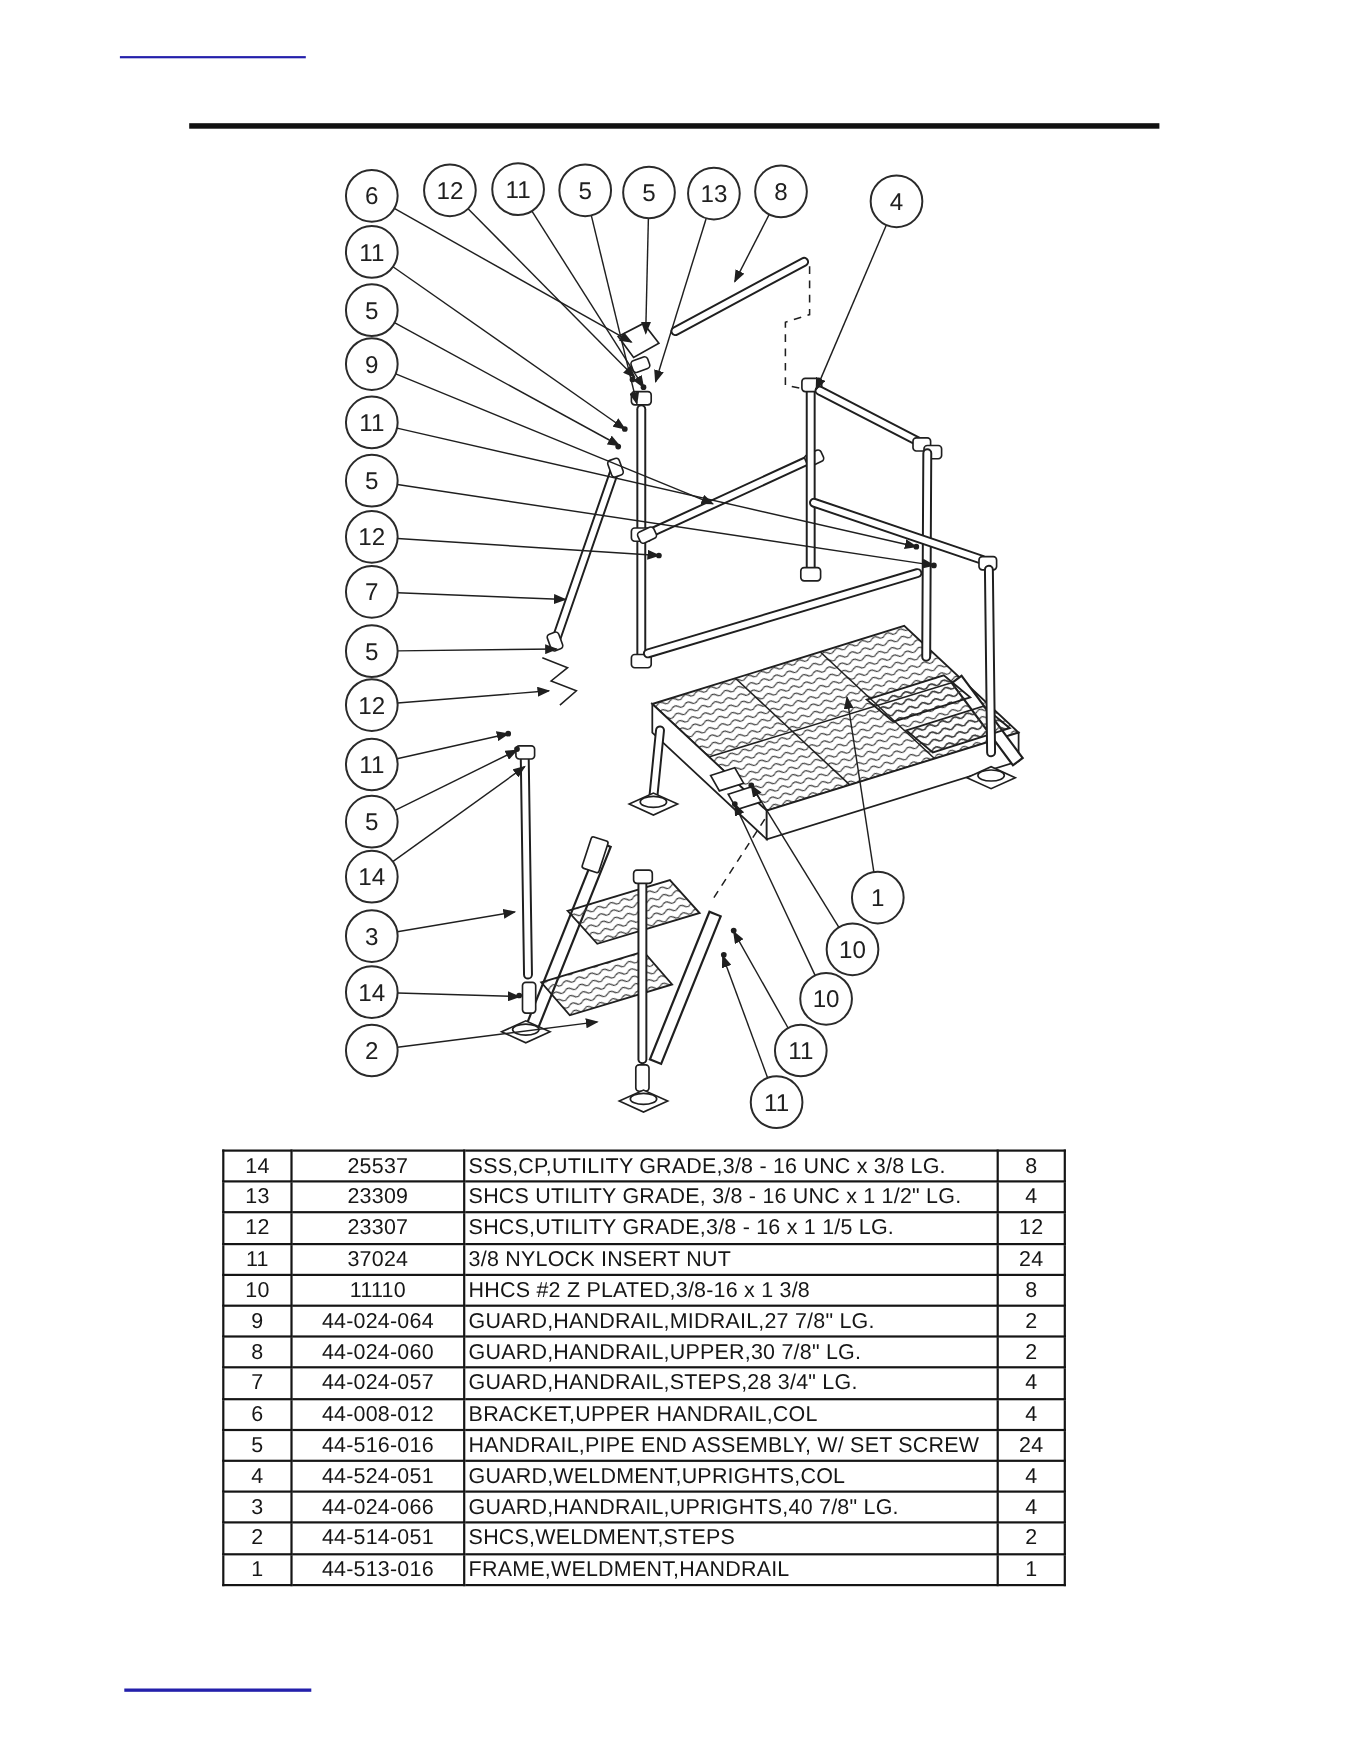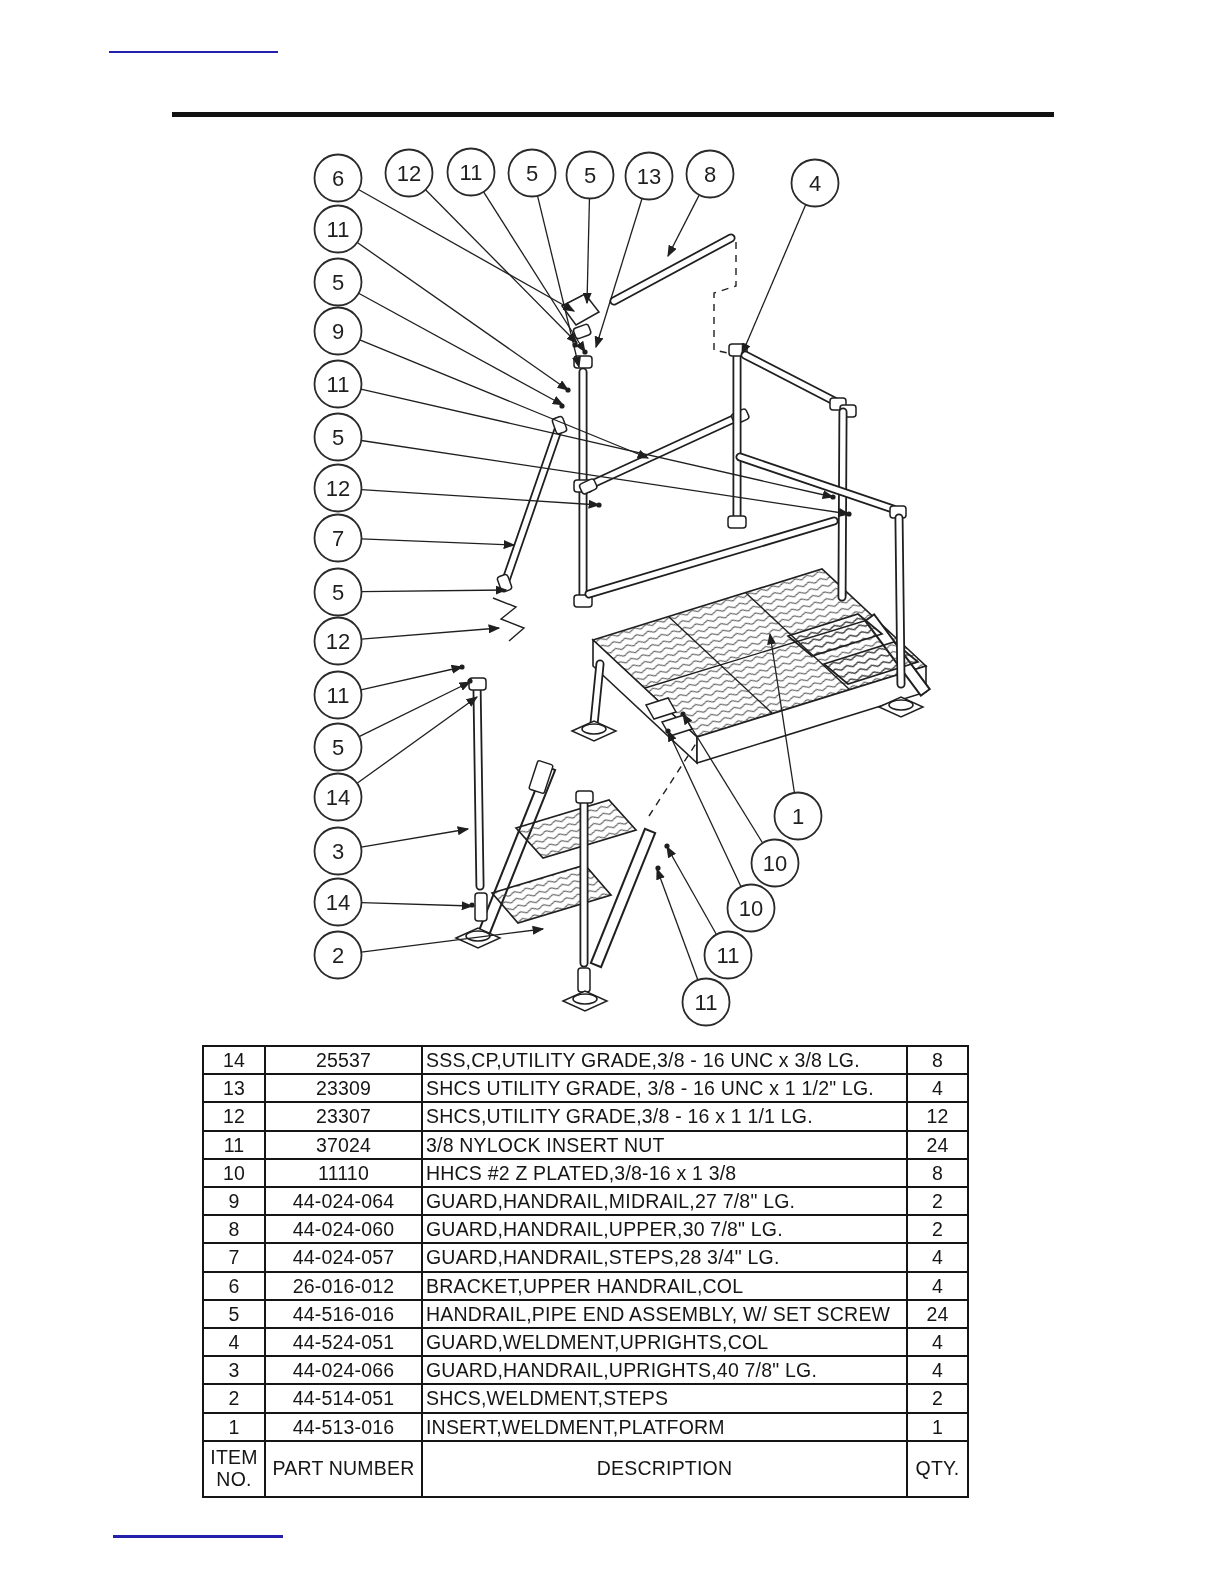--- a/index.html
+++ b/index.html
@@ -286,21 +286,21 @@
         </tr>
         <tr>
           <td class="c-item">13</td>
           <td class="c-part">23309</td>
           <td class="c-desc">SHCS UTILITY GRADE, 3/8 - 16 UNC x 1 1/2" LG.</td>
           <td class="c-qty">4</td>
         </tr>
         <tr>
           <td class="c-item">12</td>
           <td class="c-part">23307</td>
-          <td class="c-desc">SHCS,UTILITY GRADE,3/8 - 16 x 1 1/1 LG.</td>
+          <td class="c-desc">SHCS,UTILITY GRADE,3/8 - 16 x 1 1/5 LG.</td>
           <td class="c-qty">12</td>
         </tr>
         <tr>
           <td class="c-item">11</td>
           <td class="c-part">37024</td>
           <td class="c-desc">3/8 NYLOCK INSERT NUT</td>
           <td class="c-qty">24</td>
         </tr>
         <tr>
           <td class="c-item">10</td>
@@ -321,21 +321,21 @@
           <td class="c-qty">2</td>
         </tr>
         <tr>
           <td class="c-item">7</td>
           <td class="c-part">44-024-057</td>
           <td class="c-desc">GUARD,HANDRAIL,STEPS,28 3/4" LG.</td>
           <td class="c-qty">4</td>
         </tr>
         <tr>
           <td class="c-item">6</td>
-          <td class="c-part">26-016-012</td>
+          <td class="c-part">44-008-012</td>
           <td class="c-desc">BRACKET,UPPER HANDRAIL,COL</td>
           <td class="c-qty">4</td>
         </tr>
         <tr>
           <td class="c-item">5</td>
           <td class="c-part">44-516-016</td>
           <td class="c-desc">HANDRAIL,PIPE END ASSEMBLY, W/ SET SCREW</td>
           <td class="c-qty">24</td>
         </tr>
         <tr>
@@ -352,27 +352,20 @@
         </tr>
         <tr>
           <td class="c-item">2</td>
           <td class="c-part">44-514-051</td>
           <td class="c-desc">SHCS,WELDMENT,STEPS</td>
           <td class="c-qty">2</td>
         </tr>
         <tr>
           <td class="c-item">1</td>
           <td class="c-part">44-513-016</td>
-          <td class="c-desc">INSERT,WELDMENT,PLATFORM</td>
+          <td class="c-desc">FRAME,WELDMENT,HANDRAIL</td>
           <td class="c-qty">1</td>
-        </tr>
-        <tr class="hdr">
-          <td class="c-item">ITEM
-NO.</td>
-          <td class="c-part">PART NUMBER</td>
-          <td class="c-desc" style="text-align: center;">DESCRIPTION</td>
-          <td class="c-qty">QTY.</td>
         </tr>
       </tbody>
   </table>
 
   <div class="blue-line bottom"></div>
 </div>
 
 </body></html>

